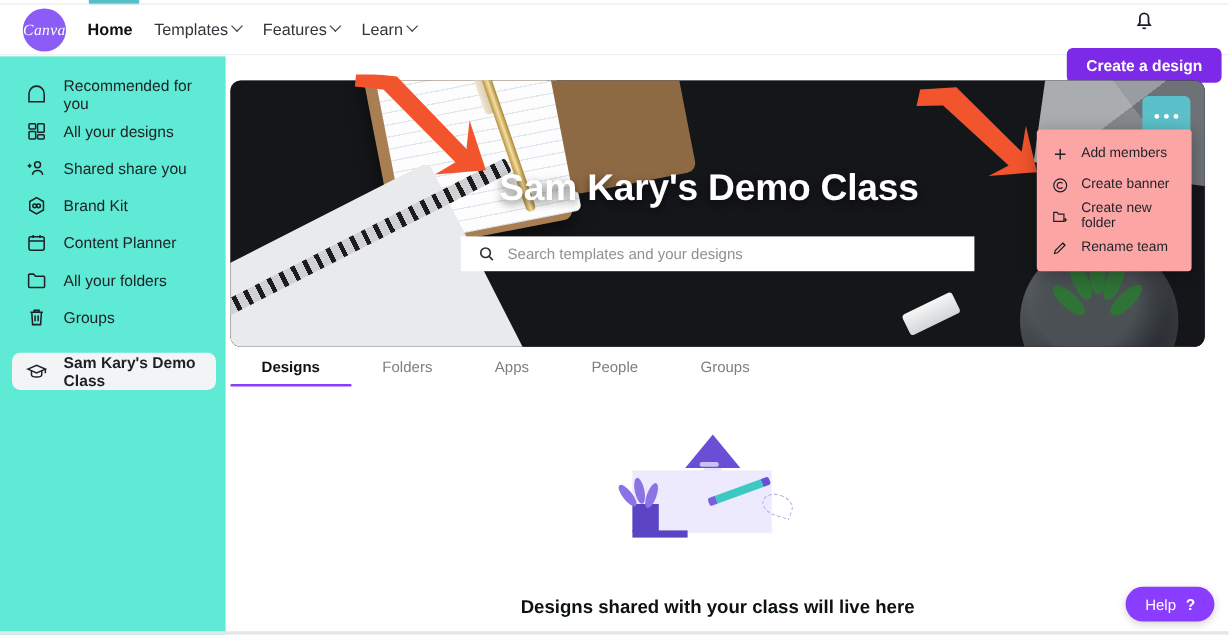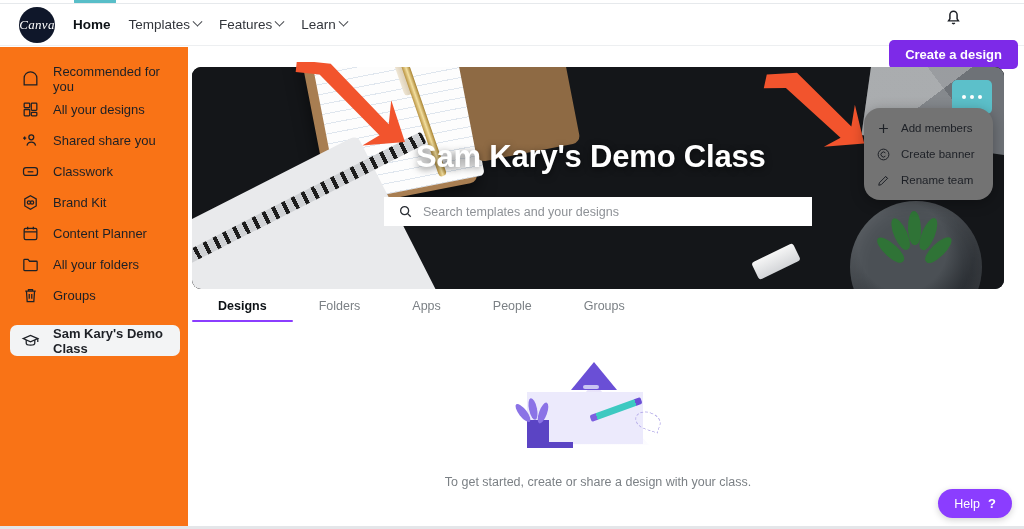--- a/index.html
+++ b/index.html
@@ -26,21 +26,21 @@
 
   
   .header {
     position: absolute; left: 0; top: 4px; width: 1024px; height: 42px;
     background: #ffffff;
     border-bottom: 1px solid #edeff1;
     display: flex; align-items: center;
   }
   .logo {
     width: 36px; height: 36px; border-radius: 50%;
-    background: #0f172a;
+    background: #8b5cf6;
     margin-left: 19px;
     display: flex; align-items: center; justify-content: center;
     color: #ffffff; font-family: "Liberation Serif", serif;
     font-style: italic; font-size: 13px; letter-spacing: .3px;
   }
   .nav { display: flex; align-items: center; margin-left: 18px; gap: 18px; }
   .nav-item {
     font-size: 13.5px; color: #32353b; cursor: pointer;
     display: flex; align-items: center; gap: 4px; white-space: nowrap;
   }
@@ -83,21 +83,21 @@
     width: 16px; height: 16px; border-radius: 50%;
     background: #a6a9ad; color: #fff;
     font-size: 7.5px; font-weight: bold;
     display: flex; align-items: center; justify-content: center;
     border: 1.5px solid #fff;
   }
 
   
   .sidebar {
     position: absolute; left: 0; top: 47px;
-    width: 188px; height: 482px; background: #f97316;
+    width: 188px; height: 482px; background: #5eead4;
     padding-top: 16px;
   }
   .side-item {
     display: flex; align-items: center; gap: 13px;
     height: 31px; margin: 0 8px 0 10px; padding: 0 10px;
     border-radius: 7px; cursor: pointer;
     font-size: 13px; color: #1d2026;
   }
   .side-item .sicon {
     width: 20px; height: 20px; flex: none; color: #1d2026;
@@ -209,22 +209,22 @@
   }
   .dots-btn i { width: 4px; height: 4px; border-radius: 50%; background: #fff; display: block; }
   .cursor-hand {
     position: absolute; right: 14px; top: 26px; width: 17px; height: 21px;
     filter: drop-shadow(0 1px 1px rgba(0,0,0,.4));
   }
 
   
   .dropdown {
     position: absolute; left: 864px; top: 108px;
-    width: 129px; background: #737373;
-    border-radius: 16px; padding: 7px 0;
+    width: 129px; background: #fca5a5;
+    border-radius: 3px; padding: 7px 0;
     box-shadow: 0 3px 14px rgba(0,0,0,.30);
     z-index: 40;
   }
   .dd-item {
     display: flex; align-items: center; gap: 10px;
     height: 26px; padding: 0 12px; cursor: pointer;
     font-size: 11.5px; color: #1d2026;
   }
   .dd-item .ddicon { width: 15px; height: 15px; flex: none; color: #1d2026; }
   .dd-item .ddicon svg { display: block; width: 100%; height: 100%; }
@@ -398,29 +398,20 @@
       <span class="sicon">
         <svg viewBox="0 0 24 24" fill="none" stroke="currentColor" stroke-width="1.6">
           <circle cx="13" cy="8" r="3.1"></circle>
           <path d="M7.6 18.5c.5-2.8 2.8-4.4 5.4-4.4s4.9 1.6 5.4 4.4"></path>
           <path d="M2.6 9h4M4.6 7v4"></path>
         </svg>
       </span>
       <span>Shared share you</span>
     </div>
 
-    <div class="side-item">
-      <span class="sicon">
-        <svg viewBox="0 0 24 24" fill="none" stroke="currentColor" stroke-width="1.6">
-          <rect x="3.2" y="7" width="17.6" height="10" rx="3.2"></rect>
-          <path d="M8.4 12.4h7.2"></path>
-        </svg>
-      </span>
-      <span>Classwork</span>
-    </div>
 
     <div class="side-item">
       <span class="sicon">
         <svg viewBox="0 0 24 24" fill="none" stroke="currentColor" stroke-width="1.6">
           <path d="M12 3.4l7.2 4.1v8.9L12 20.6 4.8 16.4V7.5z"></path>
           <circle cx="10" cy="12" r="2"></circle>
           <circle cx="14" cy="12" r="2"></circle>
         </svg>
       </span>
       <span>Brand Kit</span>
@@ -537,20 +528,29 @@
         <svg viewBox="0 0 24 24" fill="none" stroke="currentColor" stroke-width="1.6">
           <circle cx="12" cy="12" r="8.6"></circle>
           <path d="M15 9.4a4 4 0 1 0 0 5.2"></path>
         </svg>
       </span>
       <span>Create banner</span>
     </div>
     <div class="dd-item">
       <span class="ddicon">
         <svg viewBox="0 0 24 24" fill="none" stroke="currentColor" stroke-width="1.6">
+          <path d="M3.4 18.4V6.4h4.6l1.8 2.2h7.2v9.8z"></path>
+          <path d="M18.8 14v5M16.3 16.5h5"></path>
+        </svg>
+      </span>
+      <span>Create new folder</span>
+    </div>
+    <div class="dd-item">
+      <span class="ddicon">
+        <svg viewBox="0 0 24 24" fill="none" stroke="currentColor" stroke-width="1.6">
           <path d="M4.4 19.6l4-1 10-10-3-3-10 10z"></path>
           <path d="M15.4 5.6l3 3"></path>
         </svg>
       </span>
       <span>Rename team</span>
     </div>
   </div>
 
   <div class="tabs">
     <div class="tab active">Designs</div>
@@ -567,20 +567,21 @@
       <div class="lamp-tri"></div>
       <div class="lamp-base"></div>
       <div class="pot"></div>
       <div class="pot-shadow"></div>
       <div class="pleaf" style="left:6px;top:48px;transform:rotate(-38deg);"></div>
       <div class="pleaf" style="left:16px;top:44px;transform:rotate(-12deg);"></div>
       <div class="pleaf" style="left:26px;top:48px;transform:rotate(20deg);"></div>
       <div class="pencil"></div>
       <div class="squiggle"></div>
     </div>
+    <div class="empty-title">Designs shared with your class will live here</div>
     <div class="empty-sub">To get started, create or share a design with your class.</div>
   </div>
 
   <button class="help-btn">
     <span>Help</span>
     <span class="qm">?</span>
   </button>
 
   <div class="bottom-edge"></div>
 </div>

